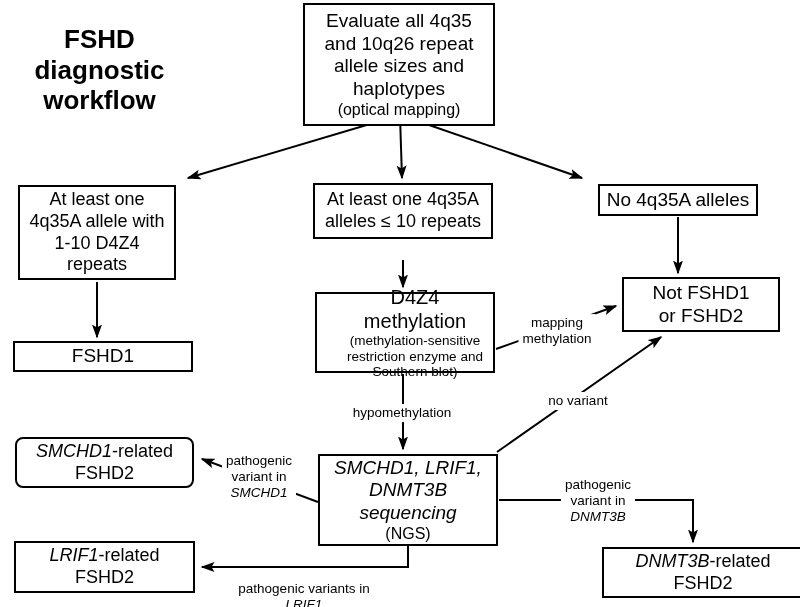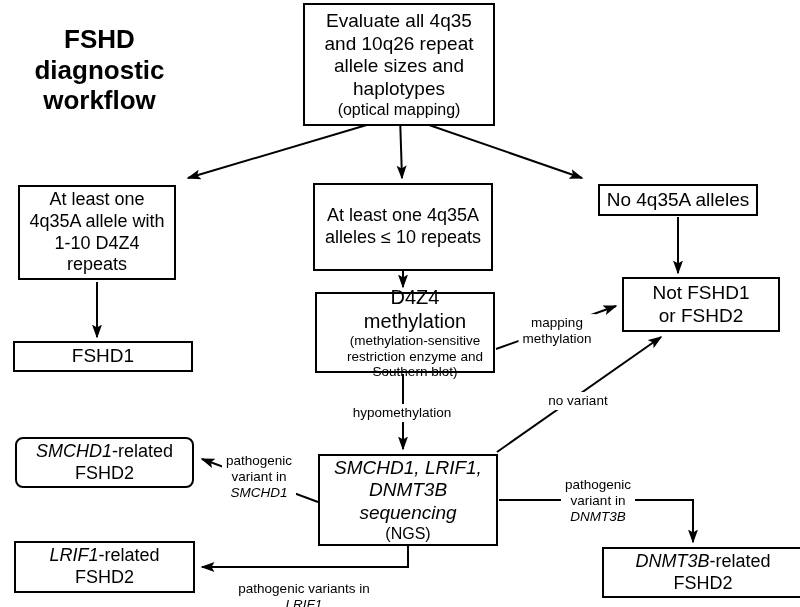--- a/index.html
+++ b/index.html
@@ -104,21 +104,21 @@
     <div class="sub14">(optical mapping)</div>
   </div>
 
   <div class="node fs18" style="left:18px; top:185px; width:158px; height:95px;">
     <div class="preline">At least one
 4q35A allele with
 1-10 D4Z4
 repeats</div>
   </div>
 
-  <div class="node fs18" style="left:313px; top:183px; width:180px; height:88px;">
+  <div class="node fs18" style="left:313px; top:183px; width:180px; height:56px;">
     <div>At least one 4q35A</div>
     <div>alleles ≤ 10 repeats</div>
   </div>
 
   <div class="node fs19" style="left:598px; top:184px; width:160px; height:32px;">
     <div>No 4q35A alleles</div>
   </div>
 
   <div class="node fs19" style="left:13px; top:341px; width:180px; height:31px;">
     <div>FSHD1</div>

